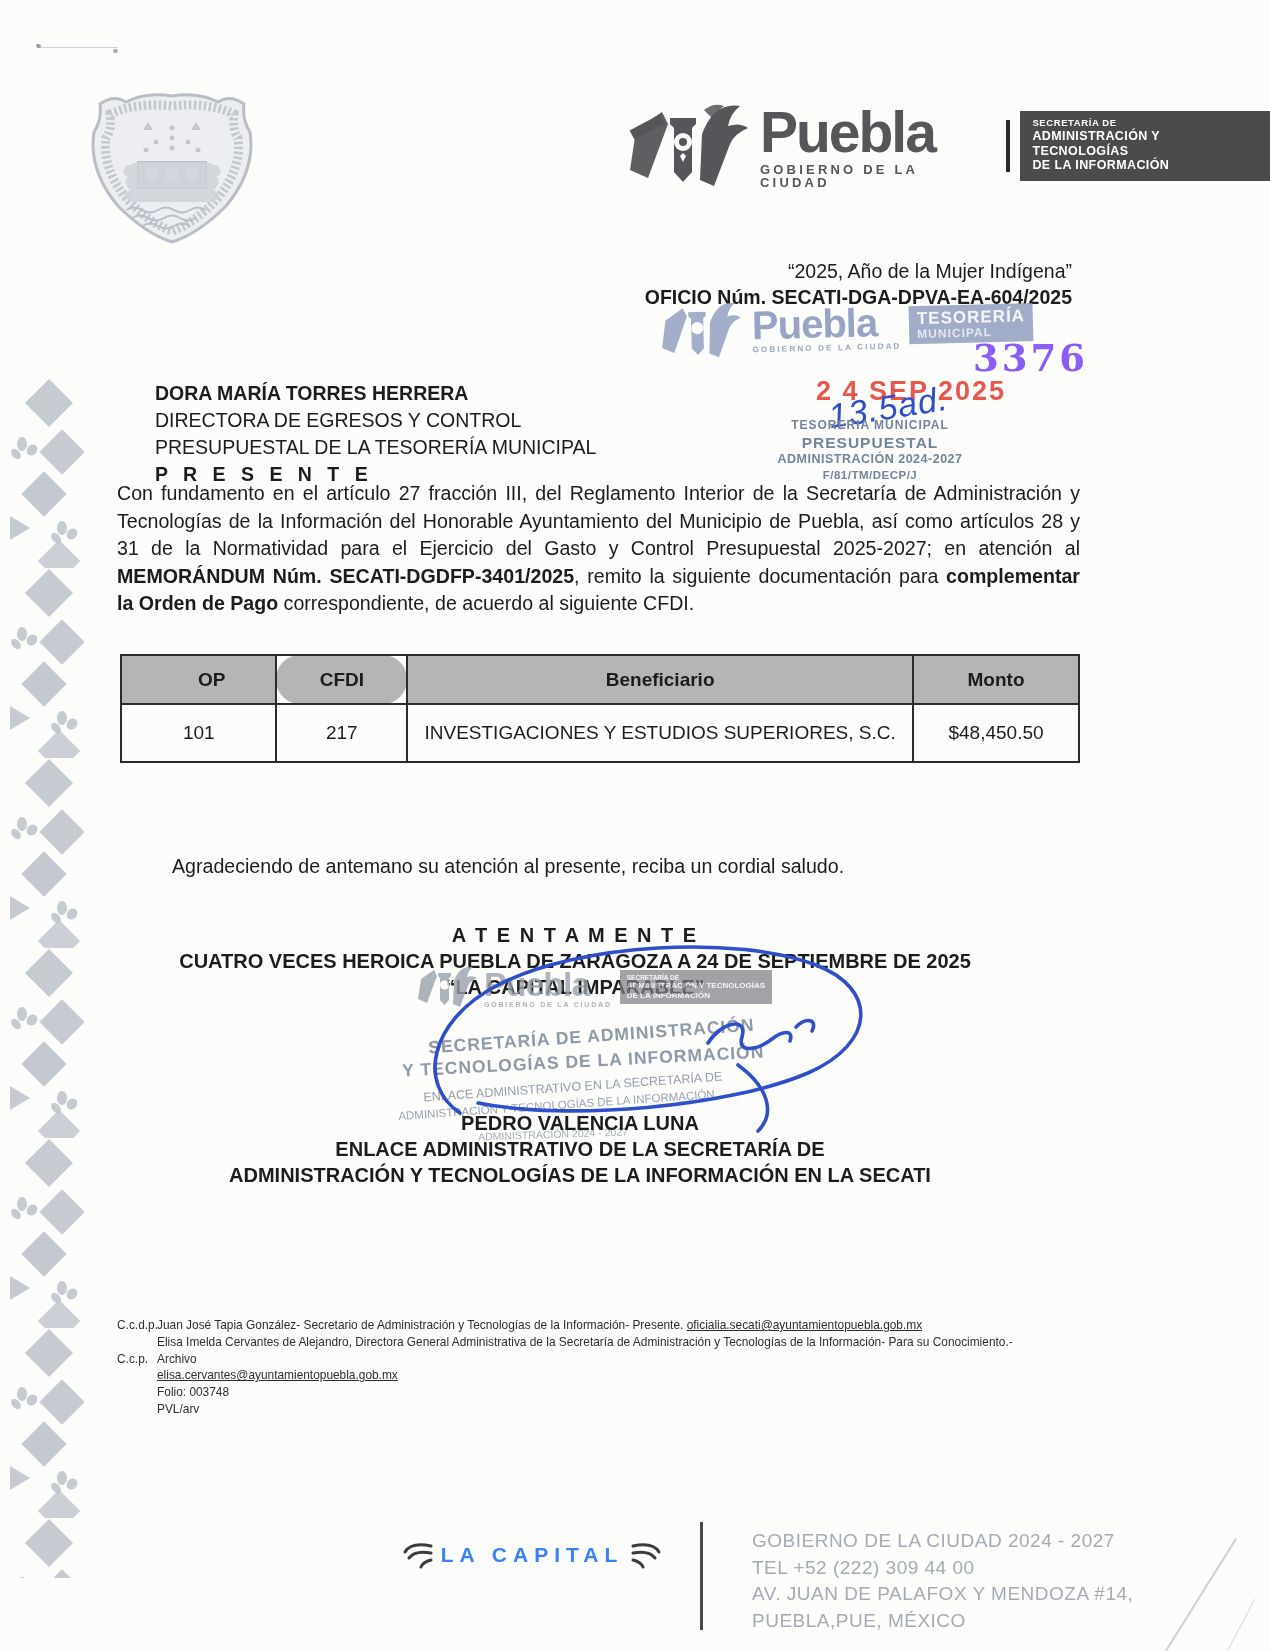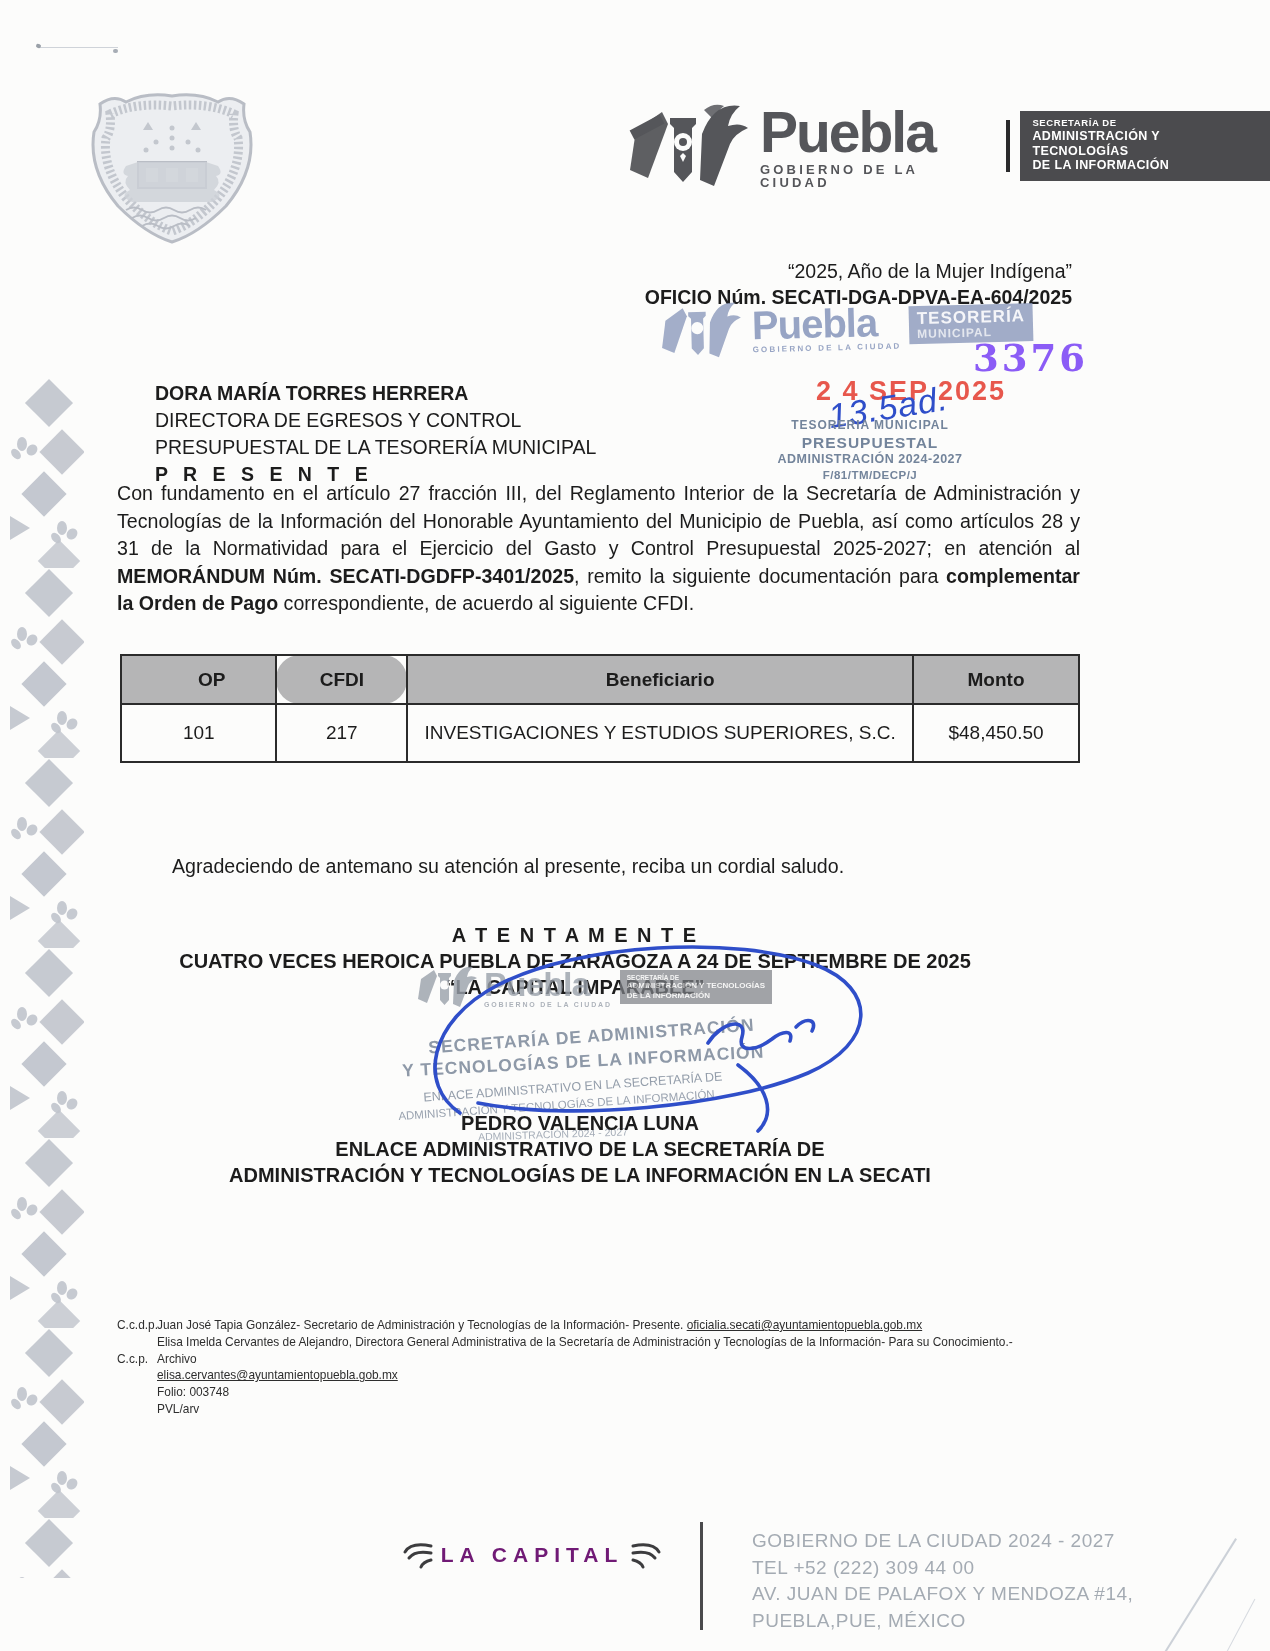--- a/index.html
+++ b/index.html
@@ -83,21 +83,21 @@
   .arc5{left:478px;top:1128px;font-size:10.5px;transform:rotate(-2deg);font-weight:normal;color:#a4acb7;}
   .sig-ink{position:absolute;left:408px;top:925px;}
   .sig-name-block{position:absolute;left:0;top:1110px;width:1160px;text-align:center;font-size:20px;font-weight:bold;line-height:26px;}
   
   .notes{position:absolute;left:117px;top:1317px;font-size:11.9px;line-height:16.8px;color:#2e2e2e;}
   .notes .row{display:flex;}
   .notes .lbl{width:40px;flex:0 0 auto;}
   .notes .txt{flex:1;}
   .notes a,.notes .lnk{color:#2e2e2e;text-decoration:underline;}
   
-  .cap-logo{position:absolute;left:382px;top:1540px;width:300px;text-align:center;color:#701a75;}
+  .cap-logo{position:absolute;left:382px;top:1540px;width:300px;text-align:center;color:#3b82f6;}
   .cap-top{display:flex;align-items:center;justify-content:center;gap:6px;}
   .cap-capital{font-size:21px;font-weight:800;letter-spacing:6px;}
   .cap-imparable{font-size:41px;font-weight:800;letter-spacing:2px;margin-top:-2px;}
   .foot-divider{position:absolute;left:700px;top:1522px;width:3px;height:108px;background:#4a4a4c;}
   .foot-addr{position:absolute;left:752px;top:1528px;font-size:19px;line-height:26.5px;color:#a4abb3;letter-spacing:.5px;}
 </style>
 </head>
 <body>
 
 <div class="page">

